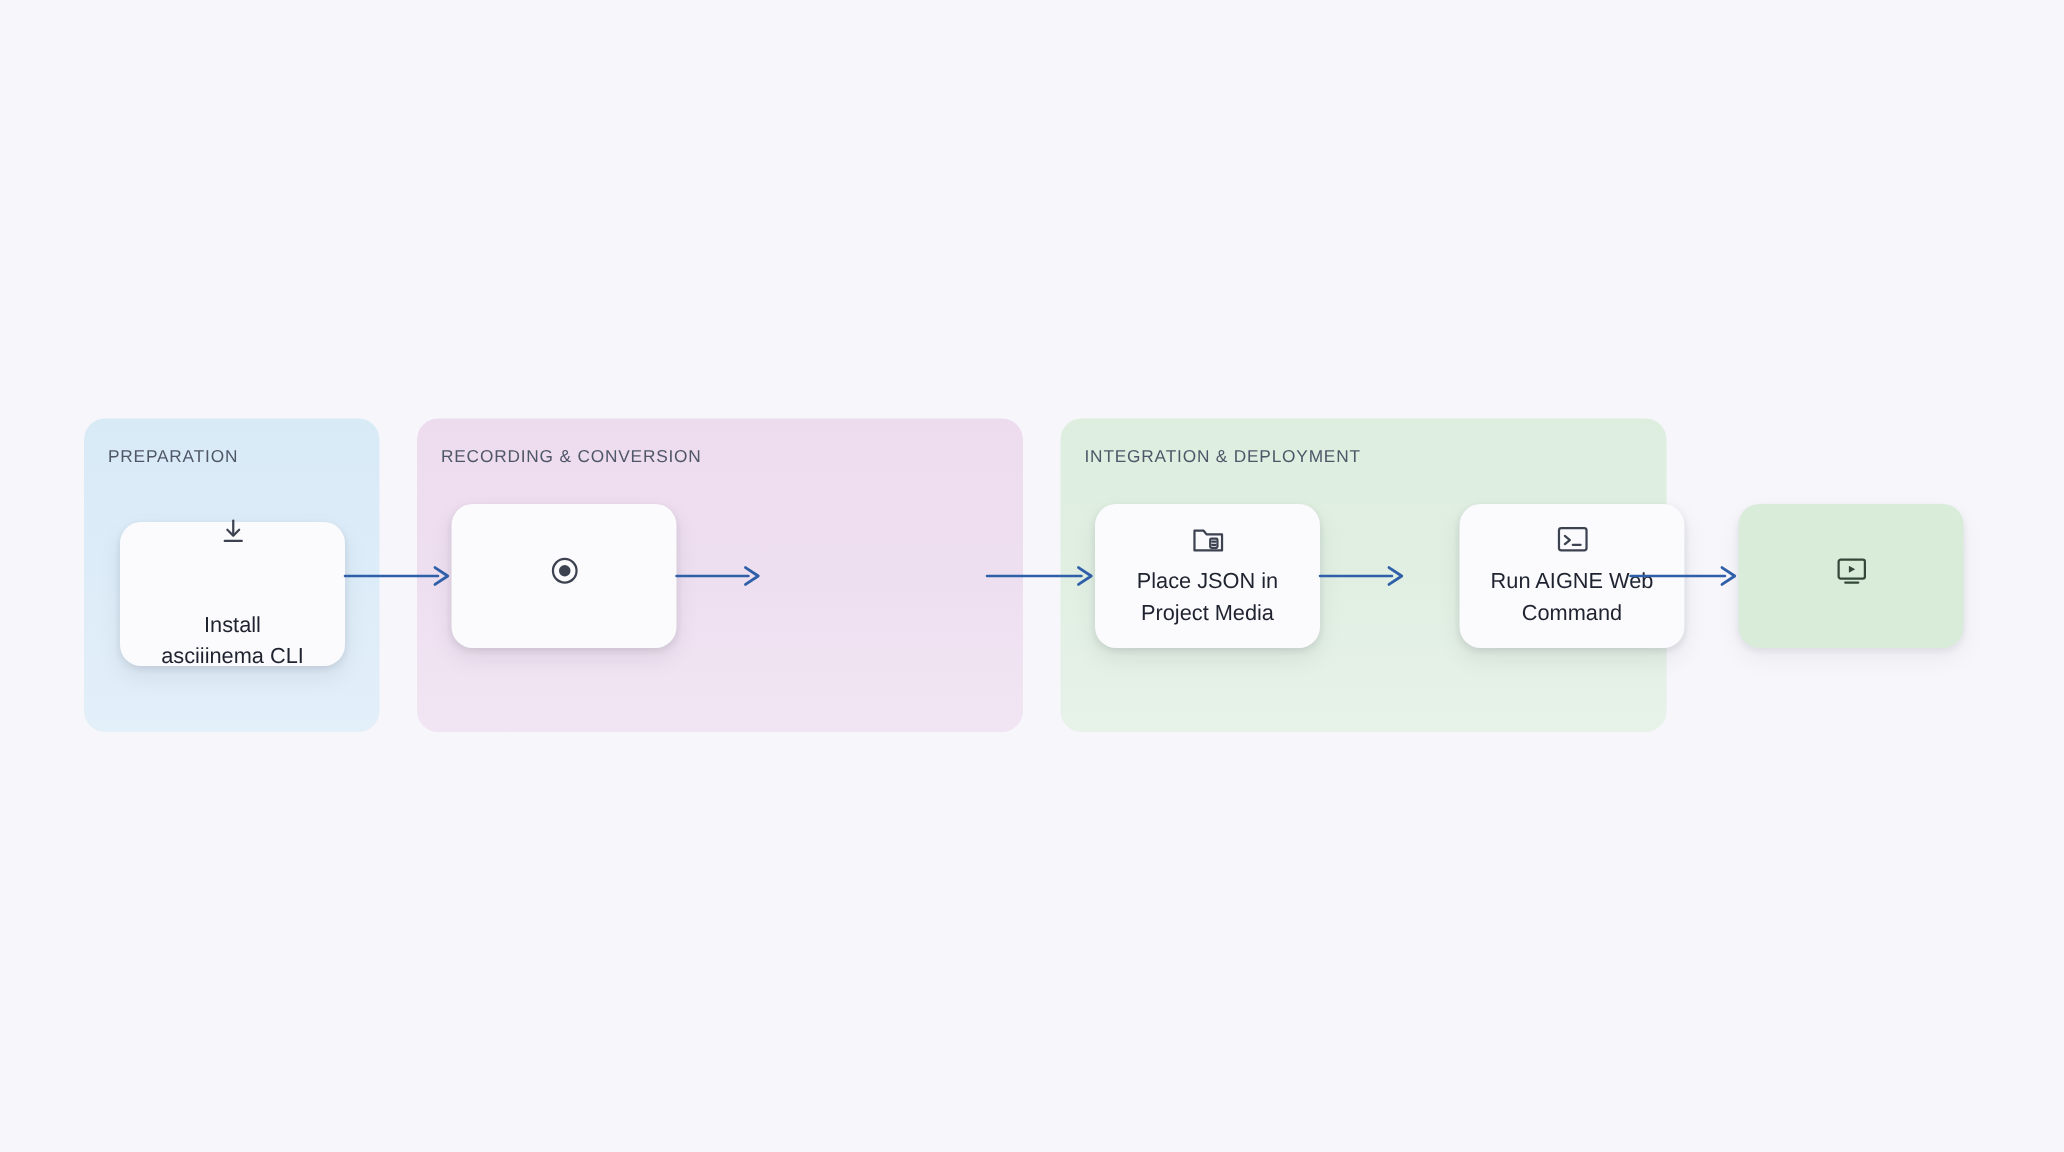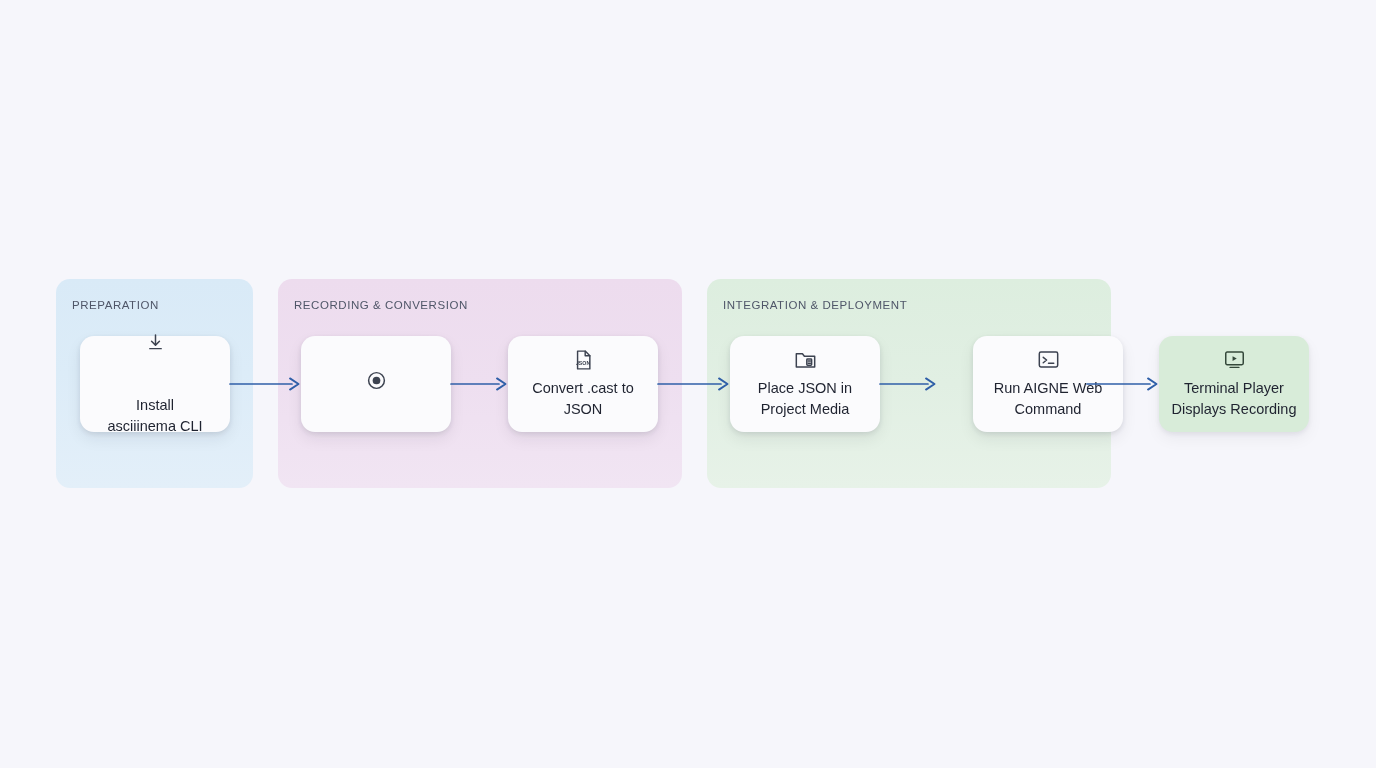--- a/index.html
+++ b/index.html
@@ -78,21 +78,21 @@
   }
   .node-icon svg { display: block; }
   .node-label {
     font-size: 14.5px;
     line-height: 21px;
     color: #1f2330;
     text-align: center;
     white-space: pre-line;
   }
 
-  #node-install    { left: 80px;   top: 336px; gap: 35px; }
+  #node-install    { left: 80px;   top: 348px; gap: 35px; }
   #node-record     { left: 301px;  top: 336px; }
   #node-convert    { left: 508px;  top: 336px; }
   #node-place      { left: 730px;  top: 336px; }
   #node-run        { left: 973px;  top: 336px; }
   #node-player     { left: 1159px; top: 336px; }
 
   
   .arrow {
     position: absolute;
     top: 376px;
@@ -138,31 +138,20 @@
 
   <div class="node" id="node-record">
     <div class="node-icon">
       <svg width="21" height="21" viewBox="0 0 24 24" fill="none" stroke="#3c4250" stroke-width="1.7">
         <circle cx="12" cy="12" r="9"></circle>
         <circle cx="12" cy="12" r="4.4" fill="#3c4250" stroke="none"></circle>
       </svg>
     </div>
   </div>
 
-  <div class="node" id="node-convert">
-    <div class="node-icon">
-      <svg width="21" height="22" viewBox="0 0 24 26" fill="none" stroke="#3c4250" stroke-width="1.7" stroke-linecap="round" stroke-linejoin="round">
-        <path d="M5 2.5h9l5.5 5.5v15.5H5z"></path>
-        <path d="M14 2.5V8h5.5"></path>
-        <text x="11.5" y="18.6" font-family="'Liberation Sans', sans-serif" font-size="6.2" font-weight="700" fill="#3c4250" stroke="none" text-anchor="middle">JSON</text>
-      </svg>
-    </div>
-    <div class="node-label">Convert .cast to
-JSON</div>
-  </div>
 
   <div class="node" id="node-place">
     <div class="node-icon">
       <svg width="23" height="21" viewBox="0 0 26 24" fill="none" stroke="#3c4250" stroke-width="1.7" stroke-linecap="round" stroke-linejoin="round">
         <path d="M2.5 20.5V5.5h7l2.2 2.8h11.8v12.2z"></path>
         <rect x="14.5" y="11.5" width="5.5" height="7" rx="0.8"></rect>
         <path d="M16 13.8h2.6M16 16.2h2.6"></path>
       </svg>
     </div>
     <div class="node-label">Place JSON in
@@ -182,22 +171,20 @@
   </div>
 
   <div class="node terminal-node" id="node-player">
     <div class="node-icon">
       <svg width="23" height="21" viewBox="0 0 26 24" fill="none" stroke="#34483a" stroke-width="1.7" stroke-linecap="round" stroke-linejoin="round">
         <rect x="3" y="3.5" width="20" height="14.5" rx="1.6"></rect>
         <path d="M10.8 8.2 15.6 10.9 10.8 13.6z" fill="#34483a" stroke="none"></path>
         <path d="M8 21h10"></path>
       </svg>
     </div>
-    <div class="node-label">Terminal Player
-Displays Recording</div>
   </div>
 
   <div class="arrow" id="arrow-1">
     <svg width="71" height="16" viewBox="0 0 71 16">
       <path d="M0 8H62" stroke="#2f5fa8" stroke-width="1.7" stroke-linecap="round"></path>
       <path d="M60 2.4 68.5 8 60 13.6" fill="none" stroke="#2f5fa8" stroke-width="1.9" stroke-linecap="round" stroke-linejoin="round"></path>
     </svg>
   </div>
 
   <div class="arrow" id="arrow-2">

